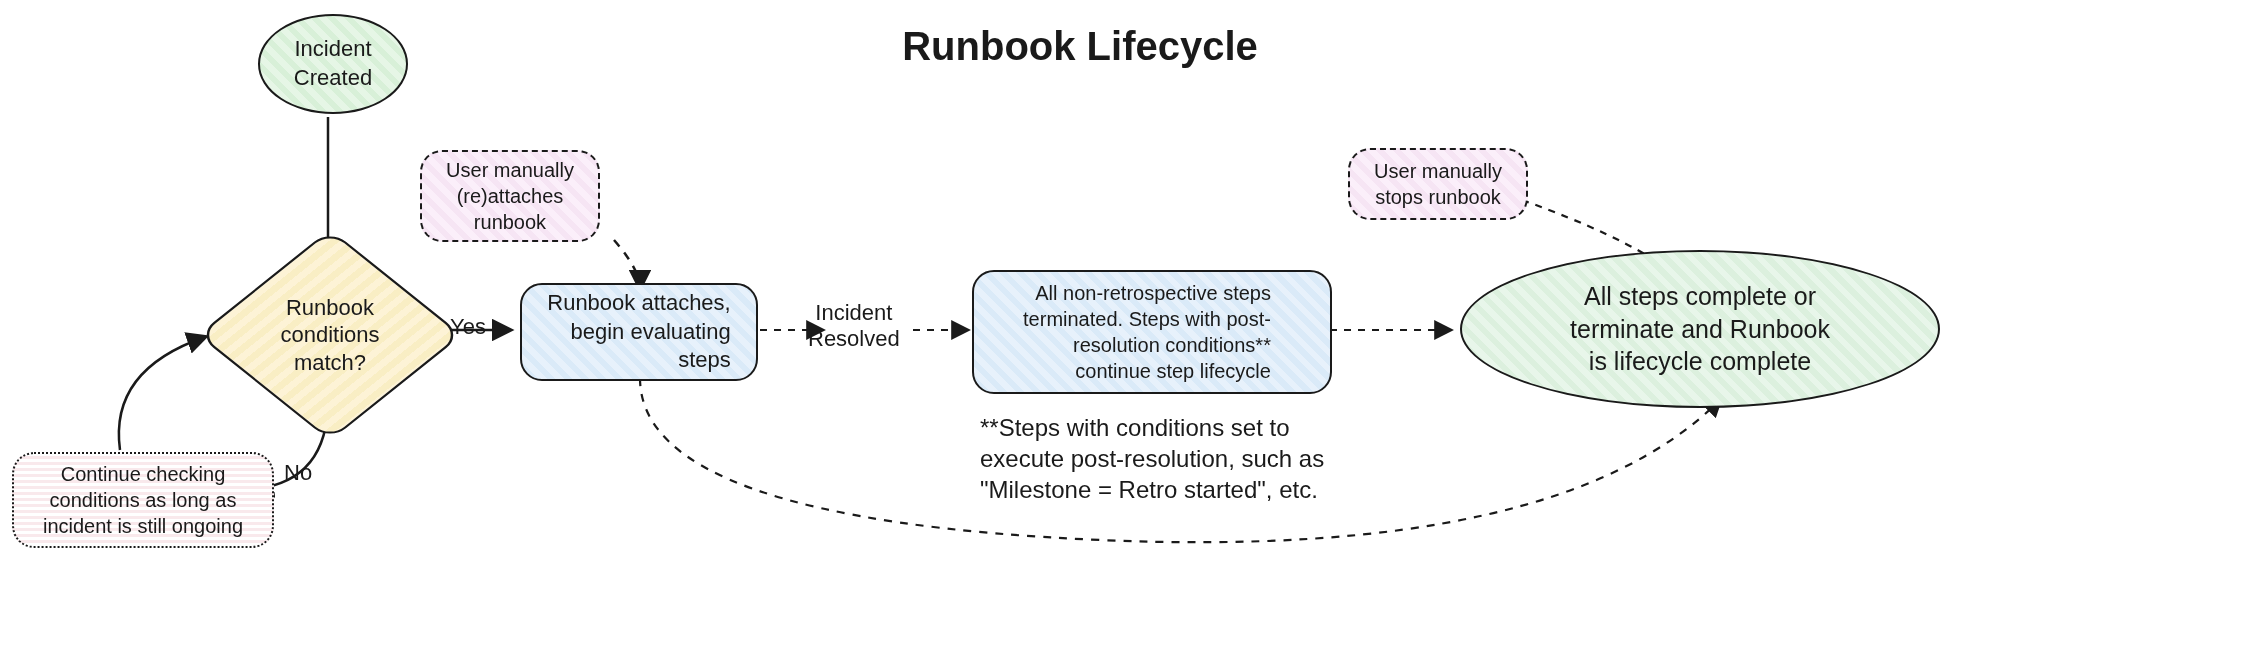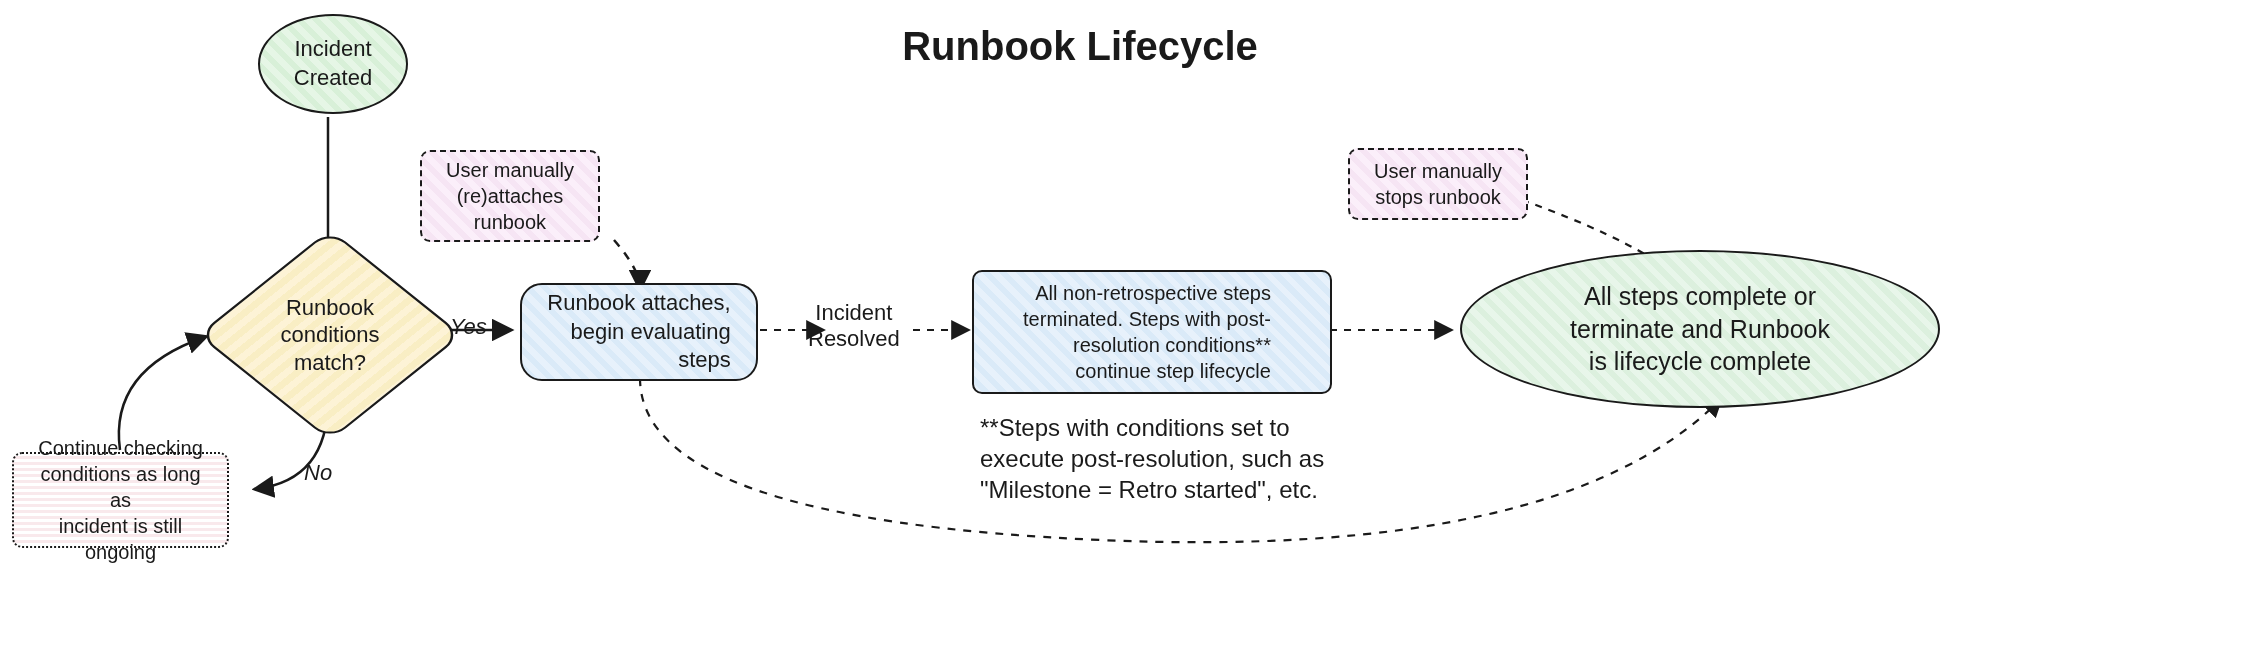--- a/index.html
+++ b/index.html
@@ -87,21 +87,21 @@
     border-radius: 22px;
   }
   .box-dotted {
     border: 2px dotted #1a1a1a;
     border-radius: 22px;
   }
   .fill-blue  { background: repeating-linear-gradient(45deg, #e7f1fb 0 6px, #daeaf8 6px 12px); text-align: right; }
   .fill-pink  { background: repeating-linear-gradient(45deg, #fbeffa 0 6px, #f6e5f4 6px 12px); }
   .fill-rose  { background: repeating-linear-gradient(0deg, #fff 0 3px, #f9e9ec 3px 6px); background-color:#fdf5f6; }
 
-  .font-sm { font-size: 20px; border-radius: 10px; }
+  .font-sm { font-size: 20px; }
 </style>
 </head>
 <body>
 <div class="canvas">
 
 <svg class="wires" viewBox="0 0 2244 661">
   <defs>
     <marker id="arrow" viewBox="0 0 10 10" refX="8" refY="5" markerWidth="9" markerHeight="9" orient="auto-start-reverse">
       <path d="M 0 0 L 10 5 L 0 10 z" fill="#1a1a1a"></path>
     </marker>
@@ -134,21 +134,21 @@
 Created</div>
 </div>
 
 <div class="diamond-wrap" style="left:255px; top:260px; width:150px; height:150px;">
   <div class="diamond-bg"></div>
   <div class="diamond-text" style="white-space: pre-line;">Runbook
 conditions
 match?</div>
 </div>
 
-<div class="node box-dotted fill-rose font-sm" style="left:12px; top:452px; width:217px; height:96px;">
+<div class="node box-dotted fill-rose font-sm" style="left:12px; top:452px; width:262px; height:96px;">
   <div class="node-inner" style="white-space: pre-line;">Continue checking
 conditions as long as
 incident is still ongoing</div>
 </div>
 
 <div class="node box-dashed fill-pink font-sm" style="left:420px; top:150px; width:180px; height:92px;">
   <div class="node-inner" style="white-space: pre-line;">User manually
 (re)attaches
 runbook</div>
 </div>
@@ -170,23 +170,23 @@
   <div class="node-inner" style="white-space: pre-line;">User manually
 stops runbook</div>
 </div>
 
 <div class="node ellipse green-light" style="left:1460px; top:250px; width:480px; height:158px; font-size:25px;">
   <div class="node-inner" style="white-space: pre-line;">All steps complete or
 terminate and Runbook
 is lifecycle complete</div>
 </div>
 
-<div class="edge-label" style="left:450px; top:314px;font-style:italic;">Yes</div>
+<div class="edge-label" style="left:450px; top:314px;">Yes</div>
 
-<div class="edge-label" style="left:304px; top:460px;font-style:italic;">No</div>
+<div class="edge-label" style="left:284px; top:460px;">No</div>
 
 <div class="edge-label" style="left: 808px; top: 300px; text-align: center; line-height: 1.2; white-space: pre-line;">Incident
 Resolved</div>
 
 <div class="note" style="left: 980px; top: 412px; white-space: pre-line;">**Steps with conditions set to
 execute post-resolution, such as
 "Milestone = Retro started", etc.</div>
 
 </div>
 

